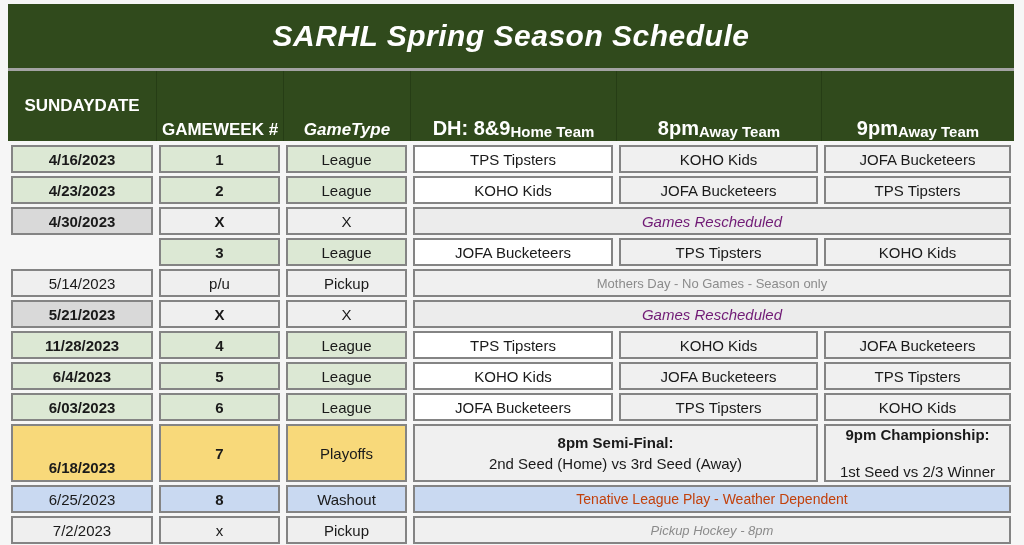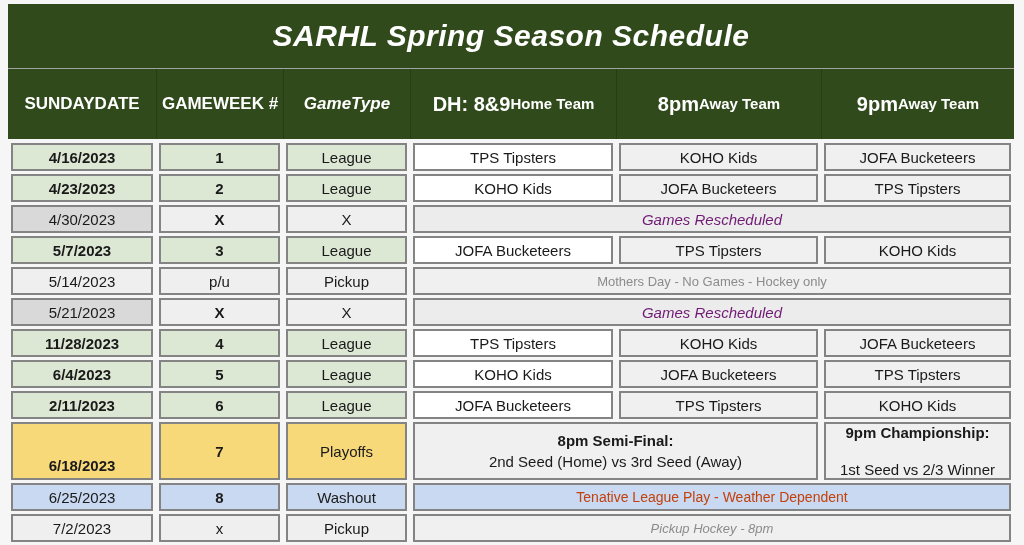--- a/index.html
+++ b/index.html
@@ -9,28 +9,28 @@
     font-family:"Liberation Sans", sans-serif;
     -webkit-font-smoothing:antialiased;
   }
   .sheet { width:1006px; margin:4px 0 0 8px; }
 
   
   .hdr { background:#304a1c; color:#ffffff; }
   .title-row {
     height:64px; display:flex; align-items:center; justify-content:center;
     font-style:italic; font-weight:bold; font-size:30px; letter-spacing:0.5px;
-    border-bottom:1px solid #a3a3a3;
+    border-bottom:3px solid #a3a3a3;
   }
   .col-row { display:grid; grid-template-columns:148px 127px 127px 206px 205px 1fr; height:70px; }
   .col-h {
     display:flex; flex-direction:row; align-items:center; justify-content:center;
     text-align:center; font-weight:bold; line-height:1.3;
   }
-  .col-h + .col-h { border-left:1px solid #263d15; }
+  .col-h + .col-h { border-left:1px solid #263d15;align-items:flex-end; }
   .col-h .l1 { font-size:17px; }
   .col-h .l2 { font-size:17px; }
   .col-h.big .l1 { font-size:20px; }
   .col-h.big .l2 { font-size:15px; }
   .col-h.italic { font-style:italic; }
 
   
   .rows { padding-top:4px; }
   .row {
     display:grid; grid-template-columns:142px 121px 121px 200px 199px 1fr;
@@ -46,21 +46,21 @@
   .c-home{grid-column:4; background:#ffffff;}
   .c-away8{grid-column:5; background:#f0f0f0;}
   .c-away9{grid-column:6; background:#f0f0f0;}
   .c-note{grid-column:4 / span 3;}
 
   
   .league .c1,.league .c2,.league .c3 { background:#dce8d4; }
   .league .c1,.league .c2 { font-weight:bold; }
 
   
-  .cancelled .c1 { background:#d9d9d9; font-weight:normal; }
+  .cancelled .c1 { background:#d9d9d9; font-weight:bold; }
   .cancelled .c2 { background:#efefef; font-weight:bold; }
   .cancelled .c3 { background:#efefef; }
   .cancelled .c-note { background:#ececec; font-style:italic; color:#701a75; font-size:15px; }
 
   
   .pickup .c1,.pickup .c2,.pickup .c3 { background:#efefef; }
   .pickup .c-note { background:#f0f0f0; color:#8b8b8b; font-size:13px; }
   .pickup.italic-note .c-note { font-style:italic; }
 
   
@@ -134,33 +134,32 @@
     </div>
 
     <div class="row cancelled">
       <div class="cell c1">4/30/2023</div>
       <div class="cell c2">X</div>
       <div class="cell c3">X</div>
       <div class="cell c-note">Games Rescheduled</div>
     </div>
 
     <div class="row league">
-      <div class="cell c1">5/7/2023</div>
       <div class="cell c2">3</div>
       <div class="cell c3">League</div>
       <div class="cell c-home">JOFA Bucketeers</div>
       <div class="cell c-away8">TPS Tipsters</div>
       <div class="cell c-away9">KOHO Kids</div>
     </div>
 
     <div class="row pickup">
       <div class="cell c1">5/14/2023</div>
       <div class="cell c2">p/u</div>
       <div class="cell c3">Pickup</div>
-      <div class="cell c-note">Mothers Day - No Games - Hockey only</div>
+      <div class="cell c-note">Mothers Day - No Games - Season only</div>
     </div>
 
     <div class="row cancelled">
       <div class="cell c1">5/21/2023</div>
       <div class="cell c2">X</div>
       <div class="cell c3">X</div>
       <div class="cell c-note">Games Rescheduled</div>
     </div>
 
     <div class="row league">
@@ -175,21 +174,21 @@
     <div class="row league">
       <div class="cell c1">6/4/2023</div>
       <div class="cell c2">5</div>
       <div class="cell c3">League</div>
       <div class="cell c-home">KOHO Kids</div>
       <div class="cell c-away8">JOFA Bucketeers</div>
       <div class="cell c-away9">TPS Tipsters</div>
     </div>
 
     <div class="row league">
-      <div class="cell c1">2/11/2023</div>
+      <div class="cell c1">6/03/2023</div>
       <div class="cell c2">6</div>
       <div class="cell c3">League</div>
       <div class="cell c-home">JOFA Bucketeers</div>
       <div class="cell c-away8">TPS Tipsters</div>
       <div class="cell c-away9">KOHO Kids</div>
     </div>
 
     <div class="row playoffs">
       <div class="cell c1">6/18/2023</div>
       <div class="cell c2">7</div>

